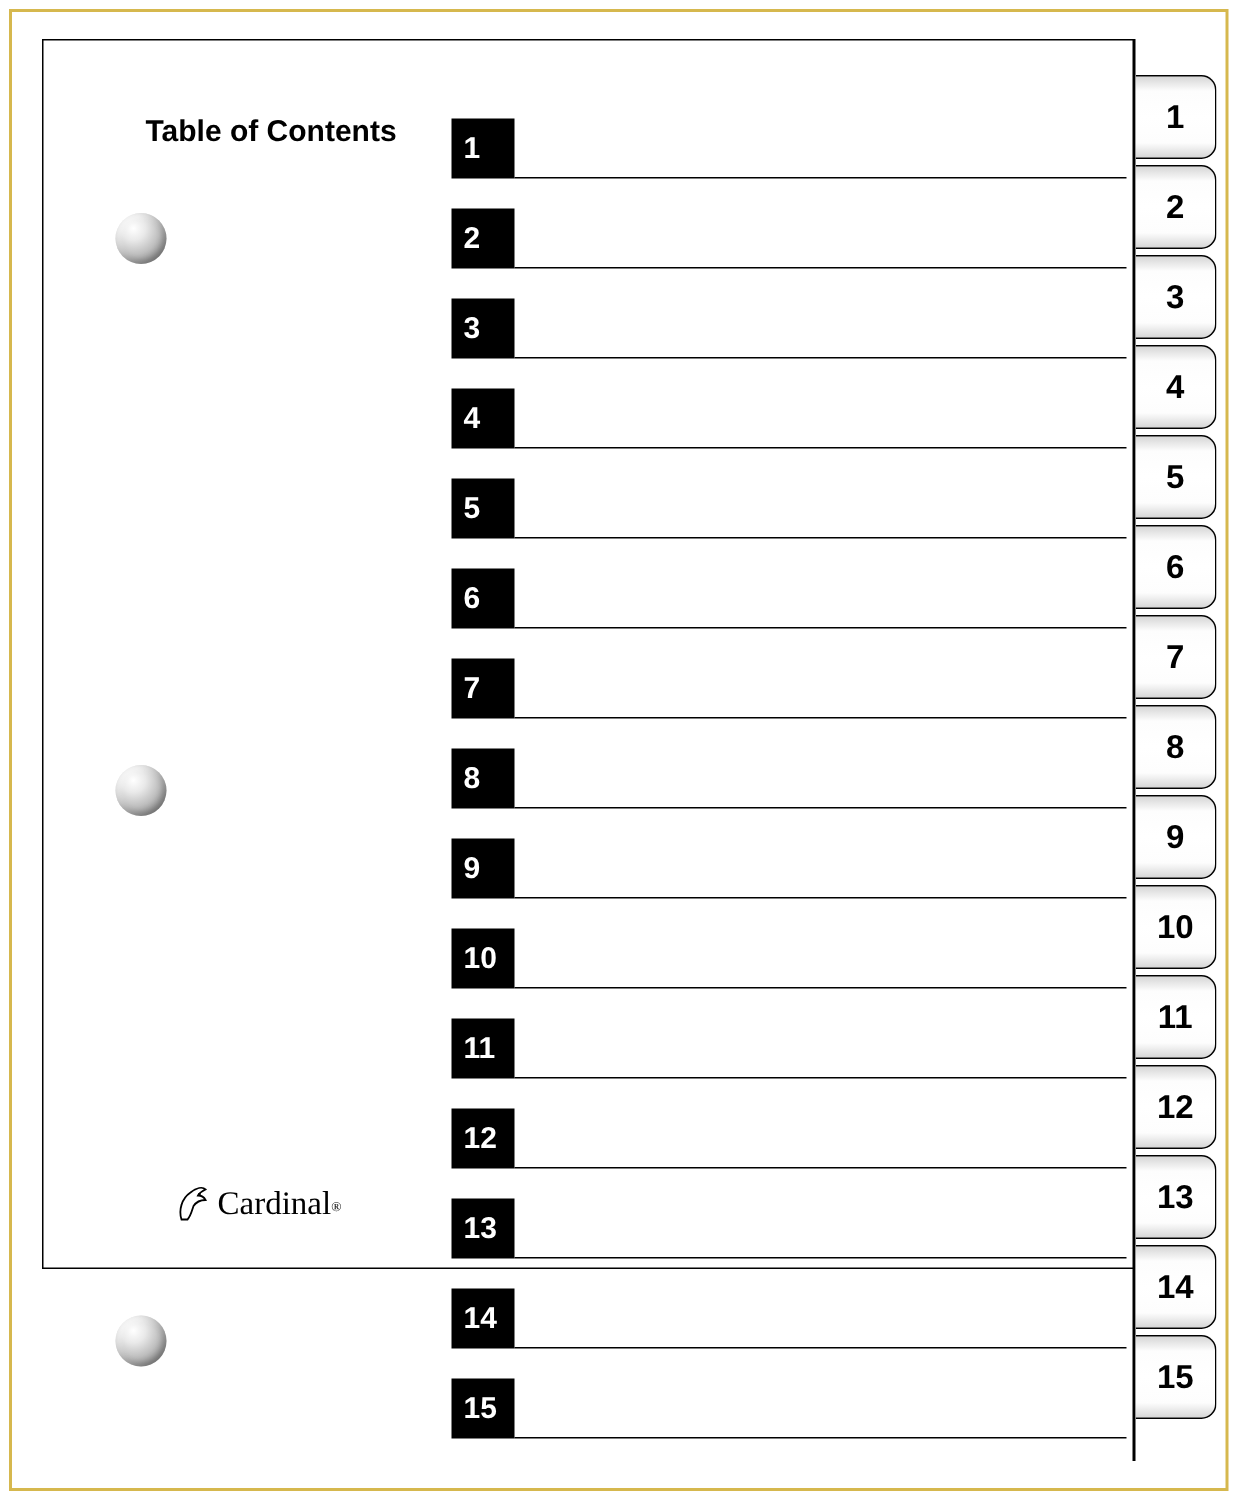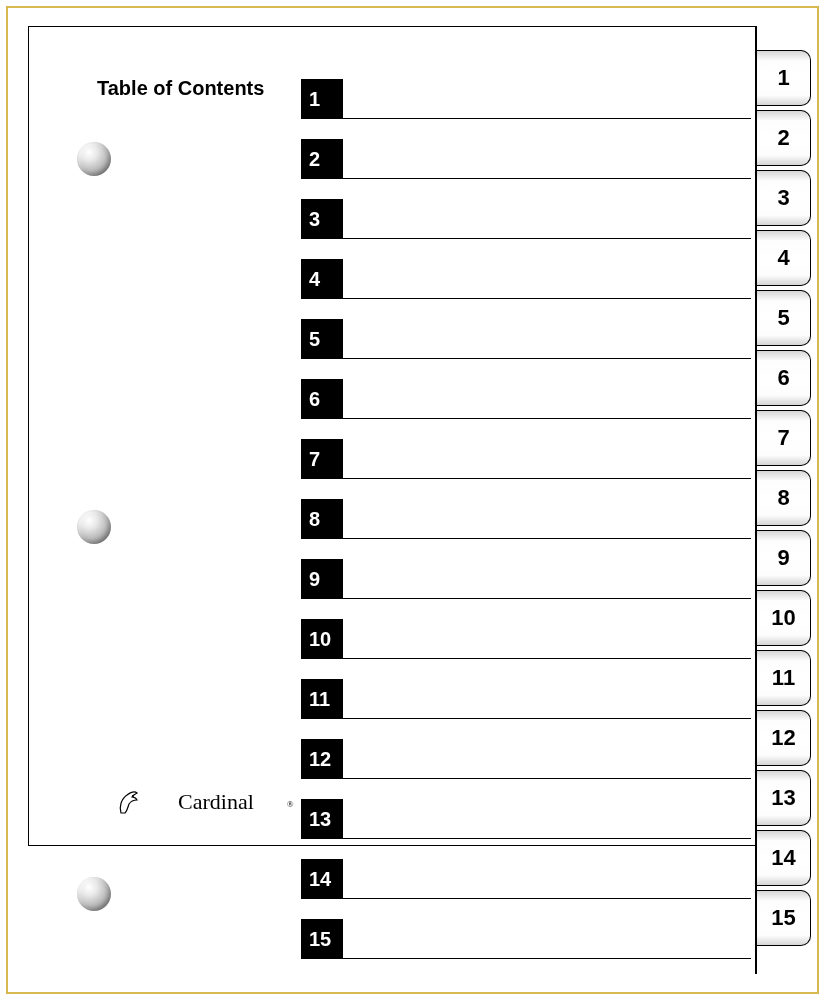--- a/index.html
+++ b/index.html
@@ -106,21 +106,20 @@
   }
 
   .brand{
     position:absolute;
     left:86px;bottom:28px;
     display:flex;
     align-items:center;
     font-family:Georgia,"Times New Roman",serif;
     font-size:22px;
     color:#000;
-    gap:33px;
   }
   .brand svg{margin-right:4px;}
   .brand-sub{font-size:9px;vertical-align:baseline;position:relative;top:2px;}
 </style>
 </head>
 <body>
 
 <div class="outer-border"></div>
 
 <div class="page">

